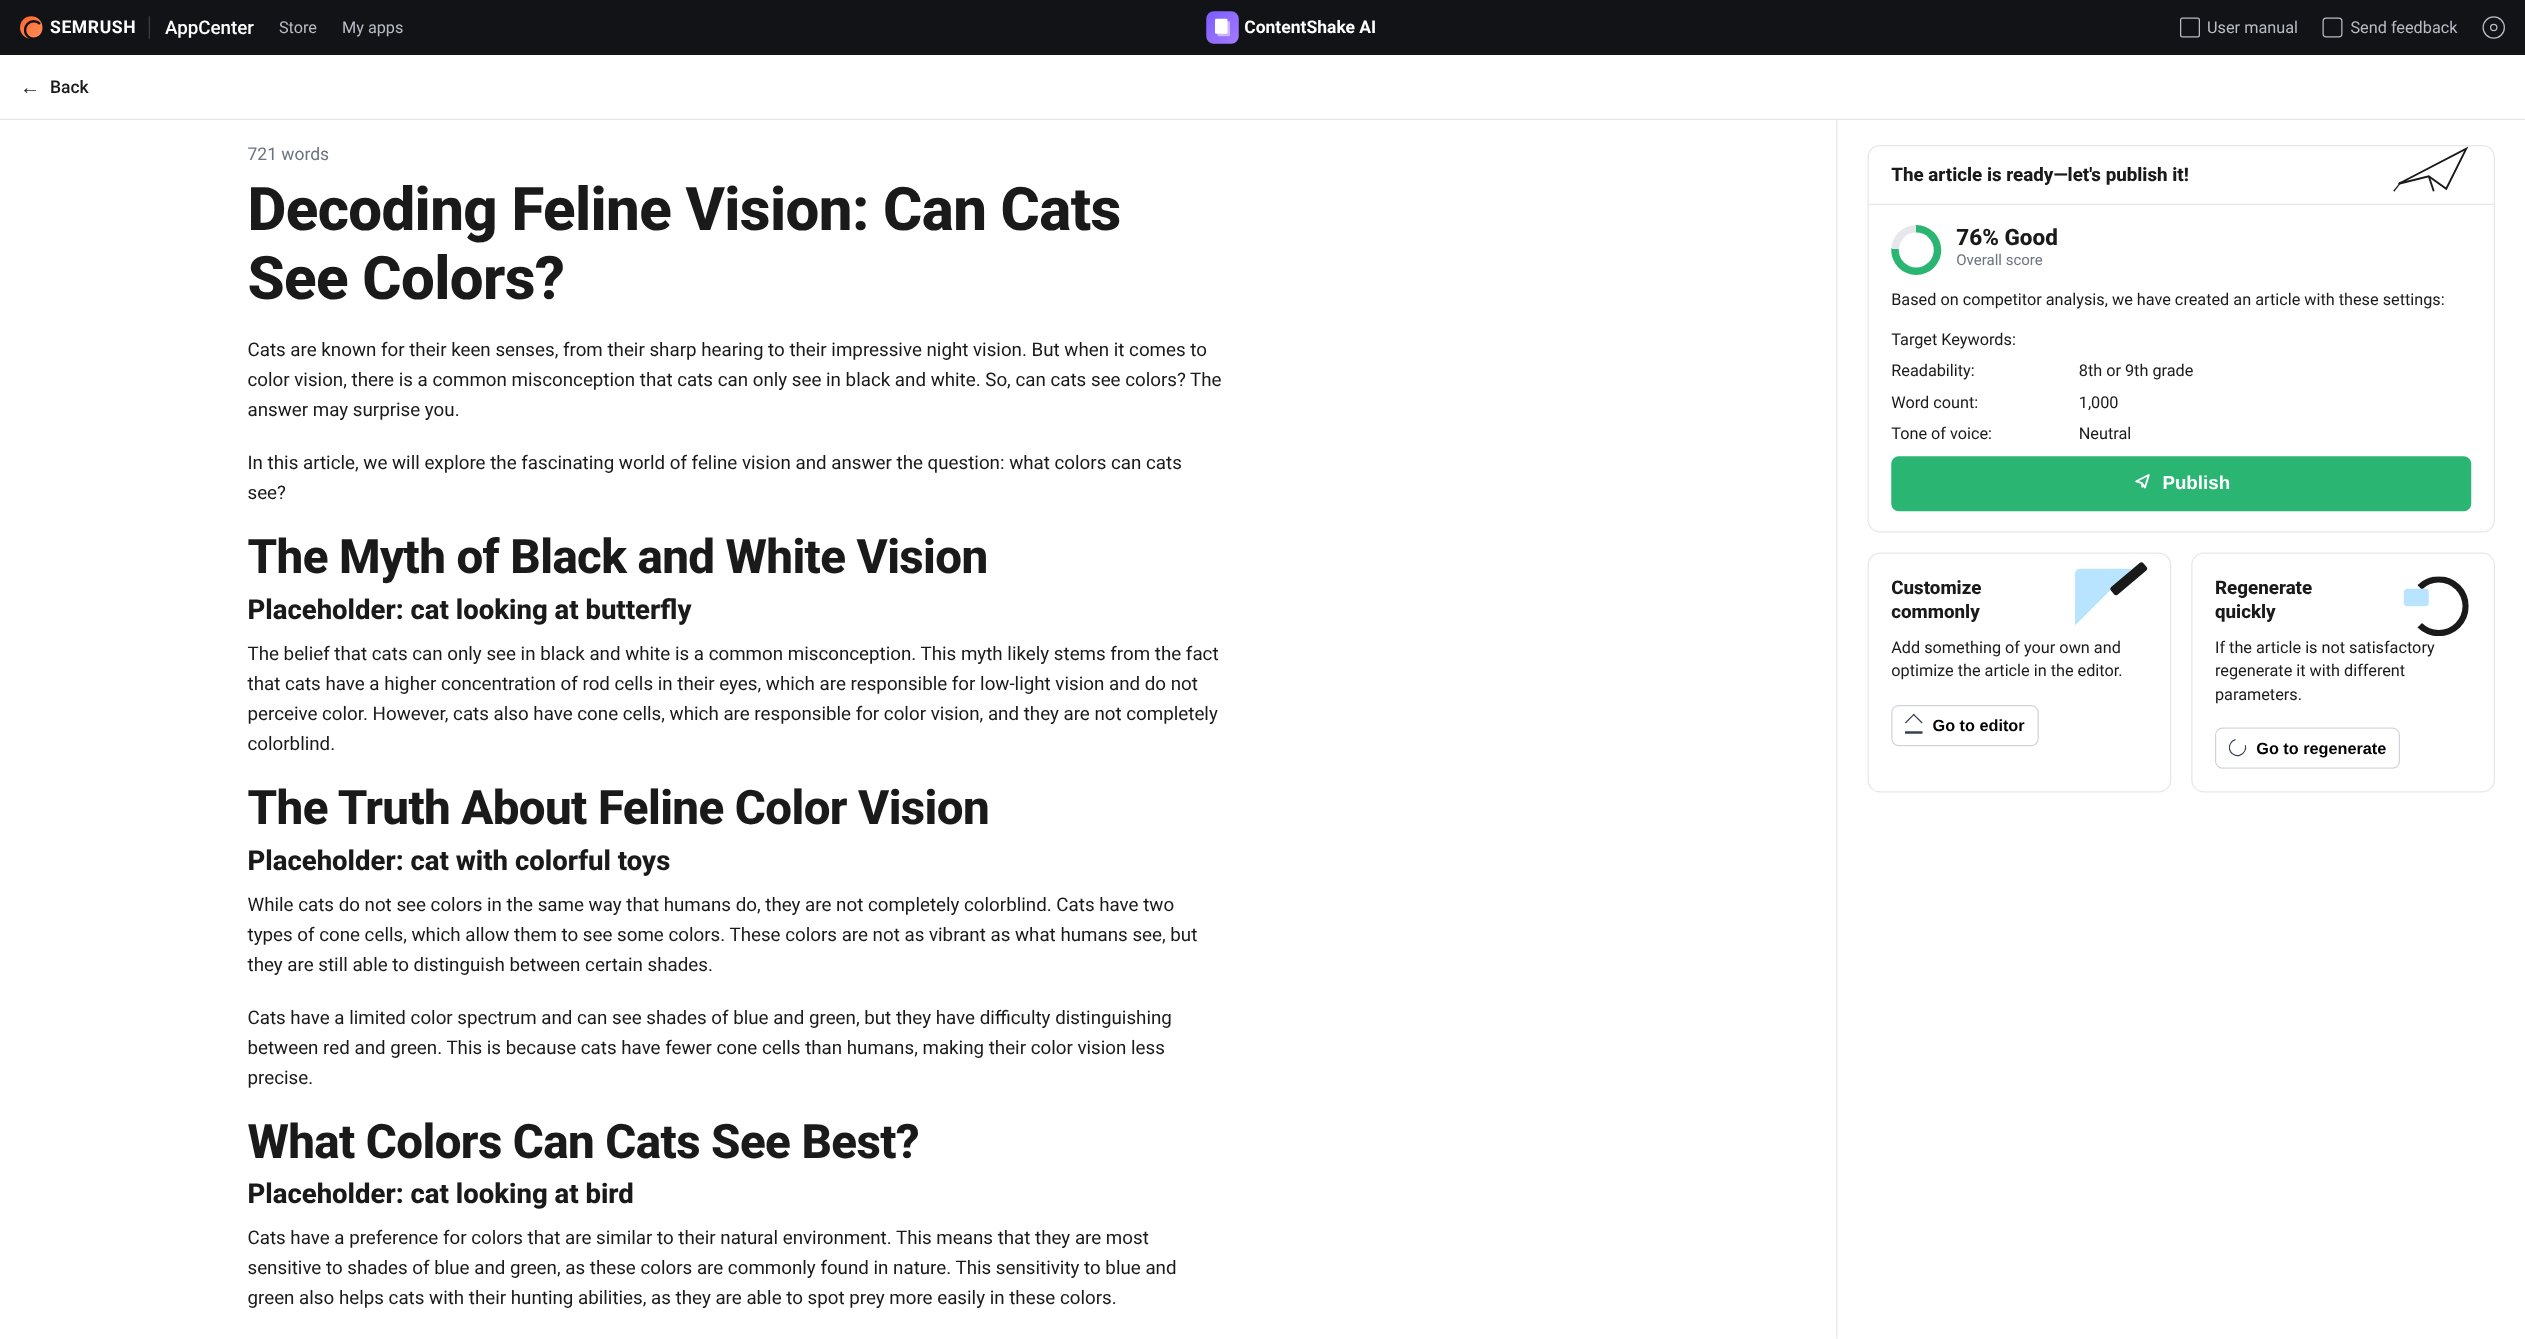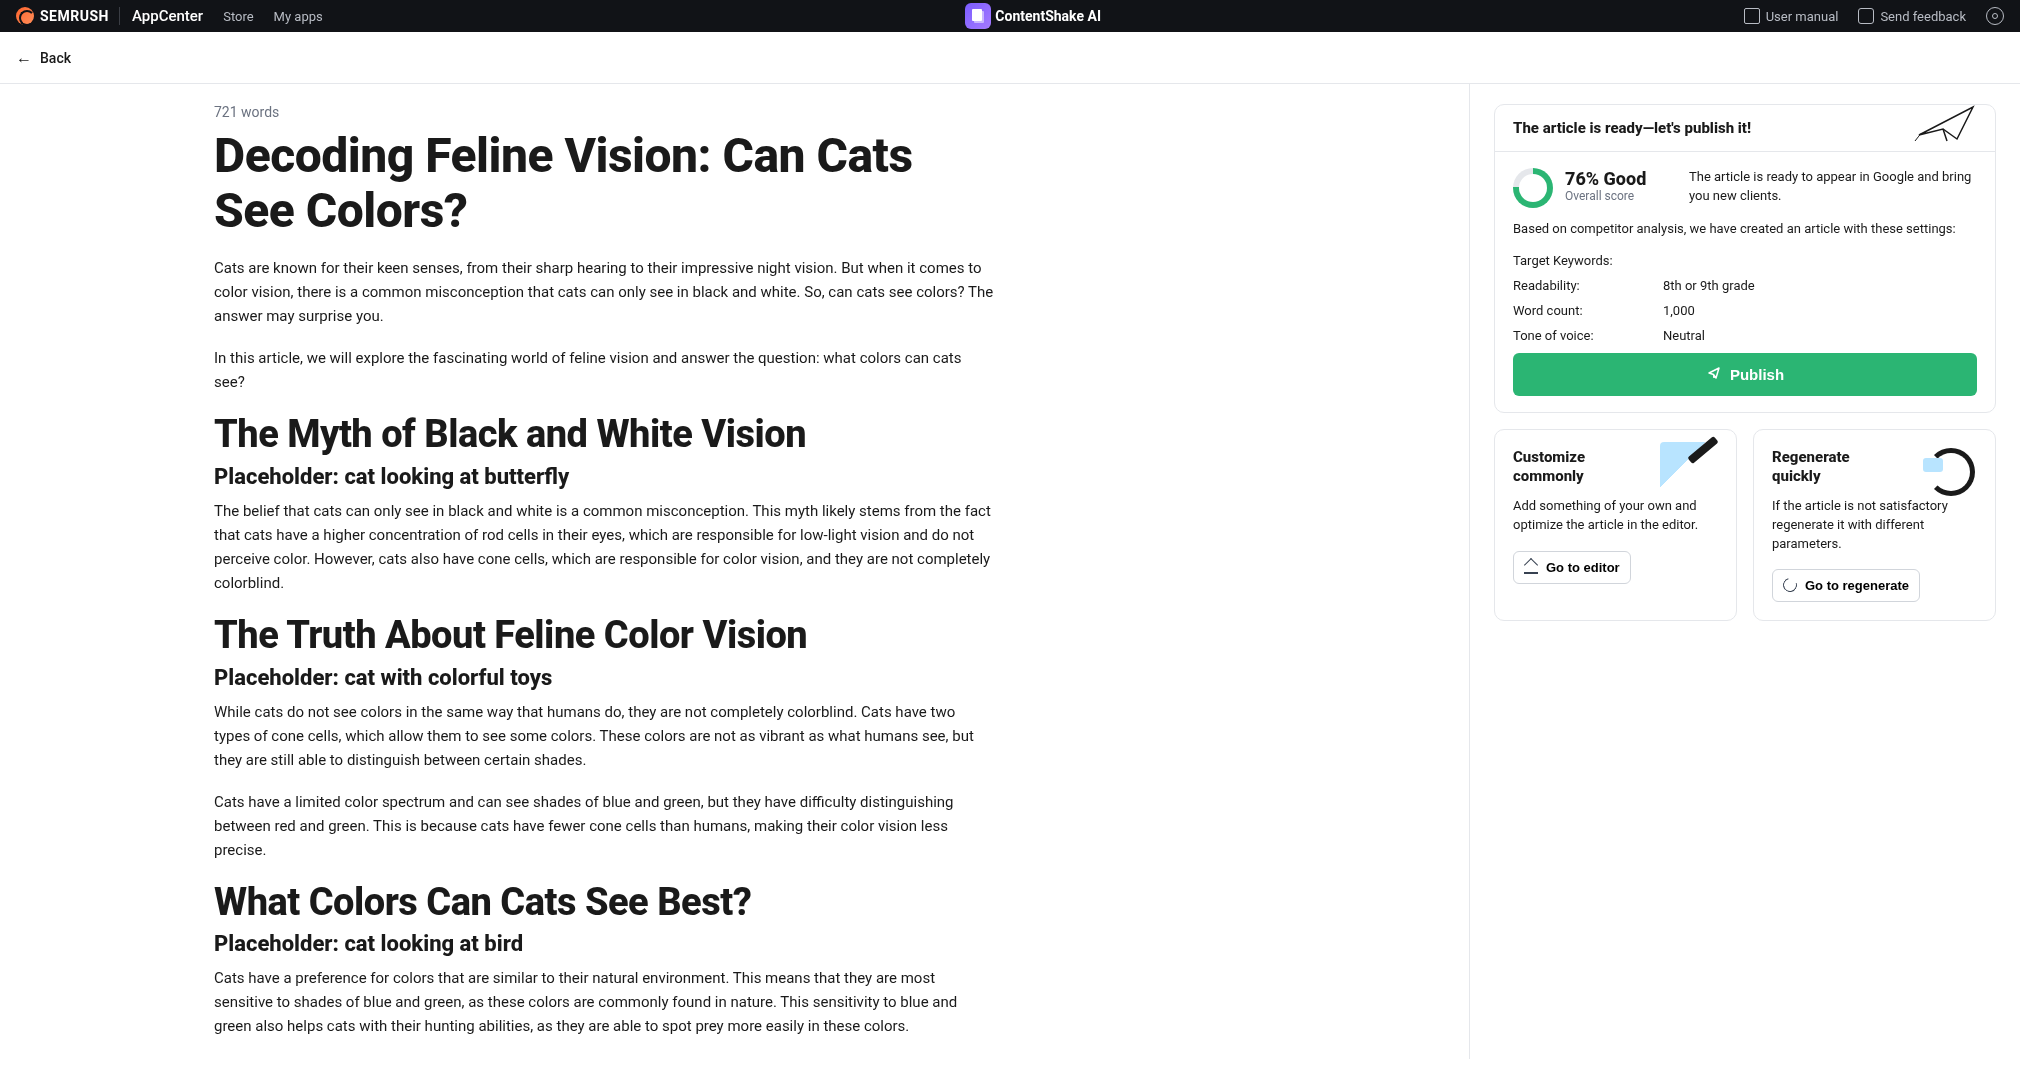--- a/index.html
+++ b/index.html
@@ -1,21 +1,21 @@
 <!DOCTYPE html>
 <html><head>
 <meta charset="utf-8">
 <style>
 * { margin: 0; padding: 0; box-sizing: border-box; }
 body { font-family: -apple-system, BlinkMacSystemFont, "Segoe UI", Roboto, Helvetica, Arial, sans-serif; background: #fff; color: #1a1a1a; }
 
 
 .header {
   background: #111317;
-  height: 32px;
+  height: 44px;
   display: flex;
   align-items: center;
   padding: 0 16px;
   justify-content: space-between;
 }
 .header-left, .header-right, .header-center { display: flex; align-items: center; gap: 20px; }
 .logo { display: flex; align-items: center; gap: 6px; }
 .logo-icon { width: 18px; height: 18px; background: linear-gradient(135deg,#ff642d,#ff8f5a); border-radius: 50%; position:relative; }
 .logo-icon::before { content:""; position:absolute; left:3px; top:3px; width:12px; height:12px; border:2px solid #111317; border-radius:50%; border-right-color:transparent; }
 .logo-text { color:#fff; font-weight:700; font-size:14px; letter-spacing:0.5px; }
@@ -30,21 +30,21 @@
 .gear { width:18px; height:18px; border:1.5px solid #b8bcc4; border-radius:50%; position:relative; }
 .gear::after { content:""; position:absolute; left:5px; top:5px; width:4px; height:4px; border:1.5px solid #b8bcc4; border-radius:50%; }
 
 
 .backbar { height:52px; border-bottom:1px solid #e5e7eb; display:flex; align-items:center; padding:0 16px; gap:8px; cursor:pointer; }
 .back-arrow { font-size:16px; color:#1a1a1a; }
 .back-text { font-size:14px; font-weight:500; }
 
 
 .main { display:flex; height:calc(100vh - 96px); }
-.article-pane { flex:1; overflow-y:auto; padding:20px 0 40px 16px; border-right:1px solid #e5e7eb; position:relative; }
+.article-pane { flex:1; overflow-y:auto; padding:20px 0 40px 0; border-right:1px solid #e5e7eb; position:relative; }
 .article-inner { max-width:820px; margin-left:198px; padding-right:40px; }
 .wordcount { color:#6b7280; font-size:14px; margin-bottom:8px; }
 h1.title { font-size:48px; font-weight:800; line-height:1.15; margin-bottom:18px; letter-spacing:-0.5px; }
 .para { font-size:15px; line-height:1.6; color:#1a1a1a; margin-bottom:18px; }
 h2.heading { font-size:38px; font-weight:800; line-height:1.2; margin-bottom:6px; letter-spacing:-0.5px; }
 h3.placeholder { font-size:22px; font-weight:800; margin-bottom:10px; }
 
 
 .side { width:550px; padding:20px 24px; overflow-y:auto; background:#fff; }
 .panel { border:1px solid #e5e7eb; border-radius:10px; margin-bottom:16px; background:#fff; }
@@ -154,21 +154,20 @@
         </div>
       </div>
       <div class="panel-body">
         <div class="score-row">
           <div class="donut"></div>
           <div class="score-main">
             <div class="score-left">
               <div class="score-val">76% Good</div>
               <div class="score-sub">Overall score</div>
             </div>
-            <div class="score-desc">The article is ready to appear in Google and bring you new clients.</div>
           </div>
         </div>
         <div class="analysis">Based on competitor analysis, we have created an article with these settings:</div>
 
         <div class="meta-row">
           <div class="meta-label">Target Keywords:</div>
         </div>
         <div class="meta-row">
           <div class="meta-label">Readability:</div>
           <div class="meta-val">8th or 9th grade</div>

